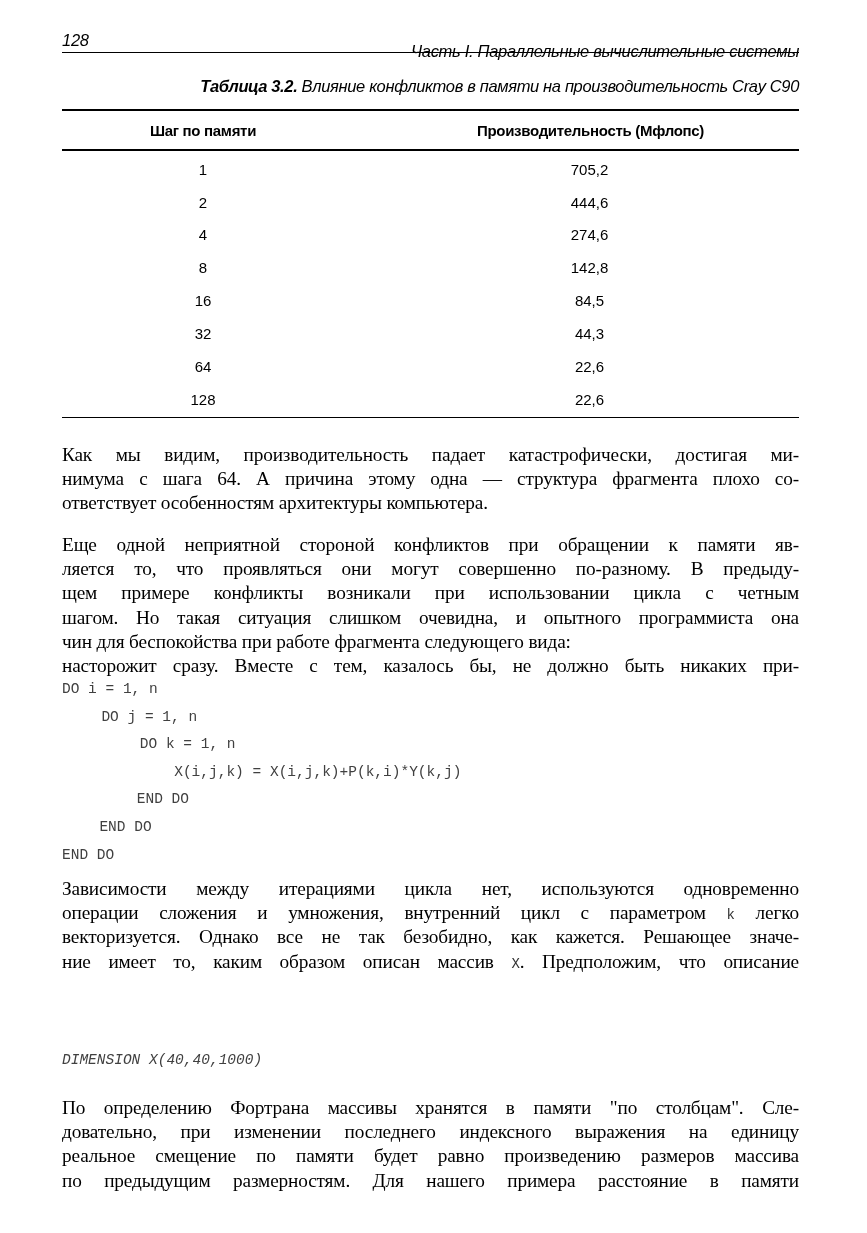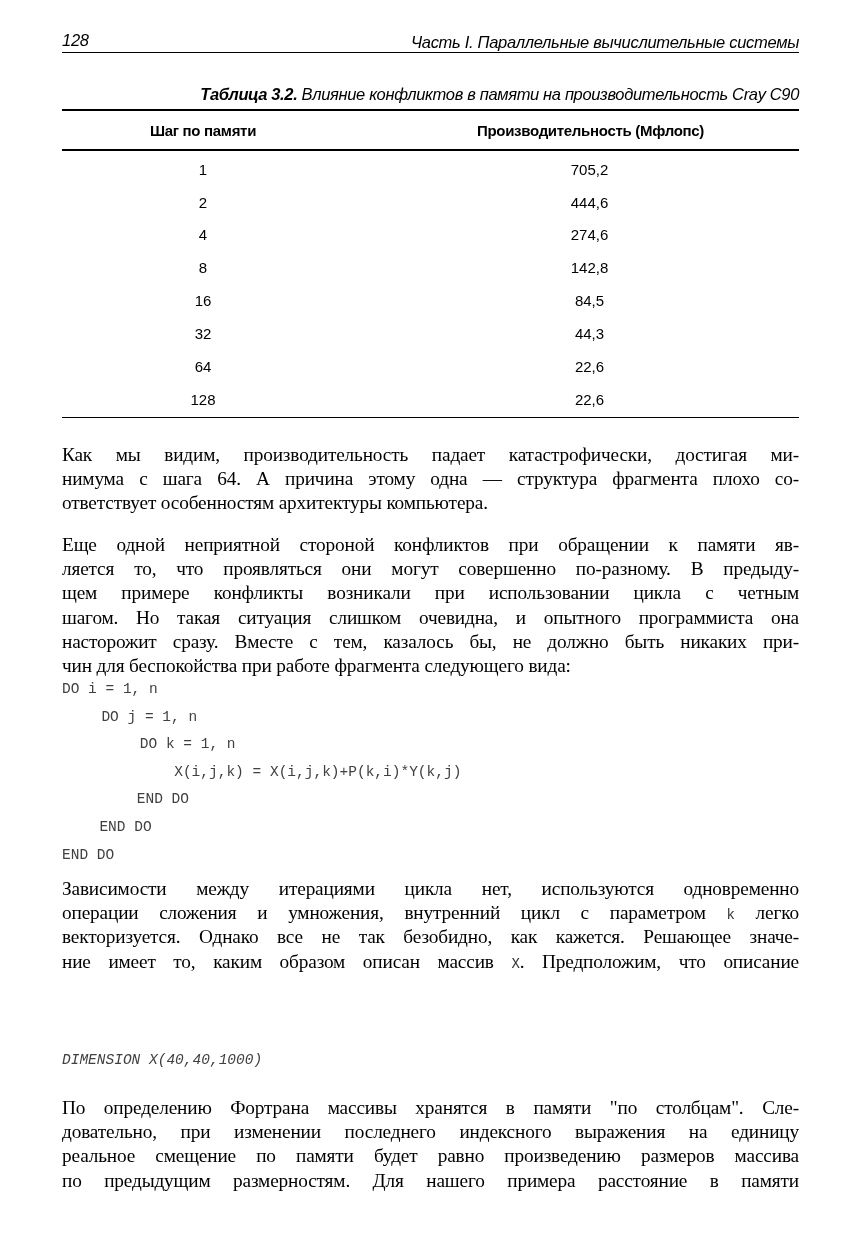--- a/index.html
+++ b/index.html
@@ -35,27 +35,27 @@
     }
     .running-header .page-number {
       position: absolute;
       left: 0;
       top: 0;
       letter-spacing: -0.3px;
     }
     .running-header .part-title {
       position: absolute;
       right: 0;
-      top: 2px;
+      top: 11px;
       letter-spacing: -0.3px;
     }
     
     .table-caption {
       position: absolute;
-      top: 84px;
+      top: 76px;
       right: 0;
       font-family: "Liberation Sans", sans-serif;
       font-style: italic;
       font-size: 16.5px;
       line-height: 20px;
       letter-spacing: -0.35px;
       white-space: nowrap;
     }
     .table-caption .cap-label {
       font-weight: bold;
@@ -202,22 +202,22 @@
     <span class="line">Как мы видим, производительность падает катастрофически, достигая ми-</span>
     <span class="line">нимума с шага 64. А причина этому одна — структура фрагмента плохо со-</span>
     <span class="line last">ответствует особенностям архитектуры компьютера.</span>
   </div>
 
   <div class="para" style="top:533px;">
     <span class="line">Еще одной неприятной стороной конфликтов при обращении к памяти яв-</span>
     <span class="line">ляется то, что проявляться они могут совершенно по-разному. В предыду-</span>
     <span class="line">щем примере конфликты возникали при использовании цикла с четным</span>
     <span class="line">шагом. Но такая ситуация слишком очевидна, и опытного программиста она</span>
+    <span class="line last">чин для беспокойства при работе фрагмента следующего вида:</span>
     <span class="line">насторожит сразу. Вместе с тем, казалось бы, не должно быть никаких при-</span>
-    <span class="line last">чин для беспокойства при работе фрагмента следующего вида:</span>
   </div>
 
   <div class="code-block" style="top:676px;"><div>DO i = 1, n</div><div style="padding-left:22px;"><span>  DO j = 1, n</span></div><div style="padding-left:43px;"><span>    DO k = 1, n</span></div><div style="padding-left:60px;"><span>      X(i,j,k) = X(i,j,k)+P(k,i)*Y(k,j)</span></div><div style="padding-left:40px;"><span>    END DO</span></div><div style="padding-left:20px;"><span>  END DO</span></div><div>END DO</div></div>
 
   <div class="para" style="top:877px;">
     <span class="line">Зависимости между итерациями цикла нет, используются одновременно</span>
     <span class="line"><span>операции сложения и умножения, внутренний цикл с параметром </span><span class="inline-code">k</span><span> легко</span></span>
     <span class="line">векторизуется. Однако все не так безобидно, как кажется. Решающее значе-</span>
     <span class="line"><span>ние имеет то, каким образом описан массив </span><span class="inline-code">X</span><span>. Предположим, что описание</span></span>
   </div>

